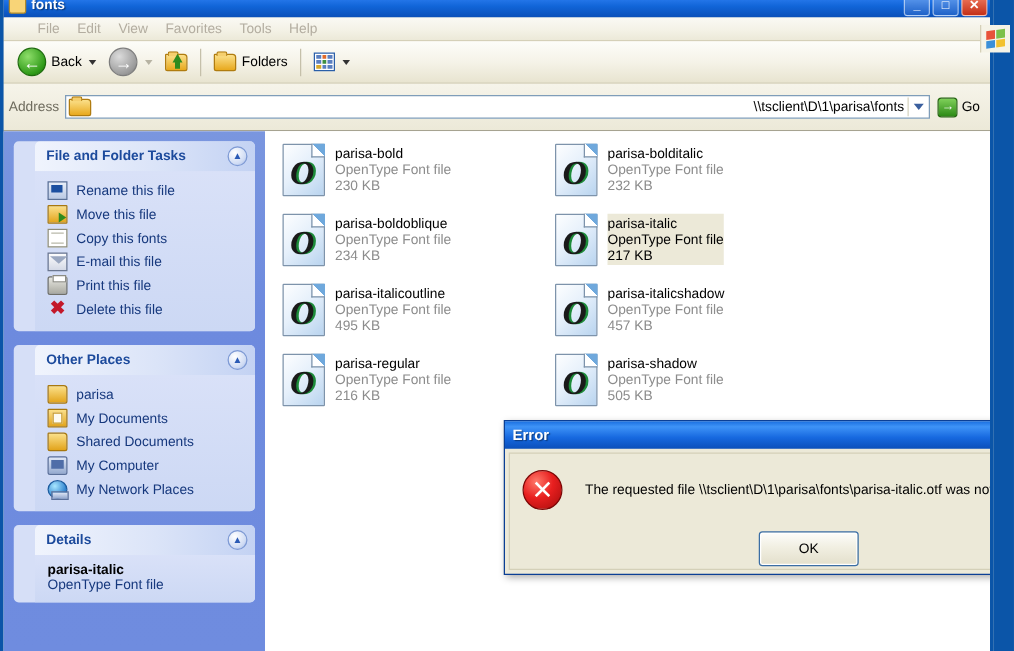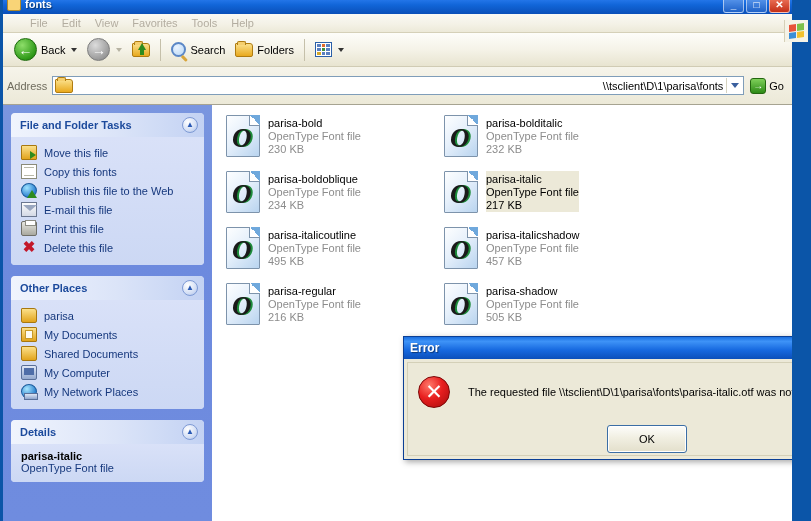--- a/index.html
+++ b/index.html
@@ -187,20 +187,21 @@
     padding: 8px 0 0 8px;
     overflow: hidden;
     flex: 0 0 auto;
   }
   .panel {
     width: 193px;
     margin-bottom: 11px;
     border-radius: 4px;
     overflow: hidden;
     background: #d6dff7;
+    padding-left: 17px;
   }
   .panel-head {
     height: 24px;
     background: linear-gradient(to right,#f0f4fd 0%,#dbe4f8 55%,#c3d2f3 100%);
     display: flex; align-items: center; justify-content: space-between;
     padding: 0 6px 0 9px;
     border-radius: 4px 4px 0 0;
   }
   .panel-head .ph-title { color: #1c4a9c; font-weight: bold; font-size: 11px; }
   .chev {
@@ -401,24 +402,20 @@
         <span class="arrow-dn dim"></span>
       </div>
       <div class="tb-btn">
         <span class="folder-ico upfolder">
           <i class="up-arr"></i>
             <i class="up-stem"></i>
         </span>
       </div>
       <div class="tb-sep"></div>
       <div class="tb-btn">
-        <span class="mag"></span>
-        <span>Search</span>
-      </div>
-      <div class="tb-btn">
         <span class="folder-ico"></span>
         <span>Folders</span>
       </div>
       <div class="tb-sep"></div>
       <div class="tb-btn">
         <span class="views-ico">
           <i></i>
             <i></i>
             <i></i>
             <i></i>
@@ -451,30 +448,30 @@
 
       <div id="sidebar">
 
         <div class="panel">
           <div class="panel-head">
             <span class="ph-title">File and Folder Tasks</span>
             <span class="chev">▲</span>
           </div>
           <div class="panel-body">
             <div class="task">
+              <span class="mini ic-rename"></span>
+              <span class="tlabel">Rename this file</span>
+            </div>
+            <div class="task">
               <span class="mini ic-move"></span>
               <span class="tlabel">Move this file</span>
             </div>
             <div class="task">
               <span class="mini ic-copy"></span>
               <span class="tlabel">Copy this fonts</span>
-            </div>
-            <div class="task">
-              <span class="mini ic-web"></span>
-              <span class="tlabel">Publish this file to the Web</span>
             </div>
             <div class="task">
               <span class="mini ic-mail"></span>
               <span class="tlabel">E-mail this file</span>
             </div>
             <div class="task">
               <span class="mini ic-print"></span>
               <span class="tlabel">Print this file</span>
             </div>
             <div class="task">

